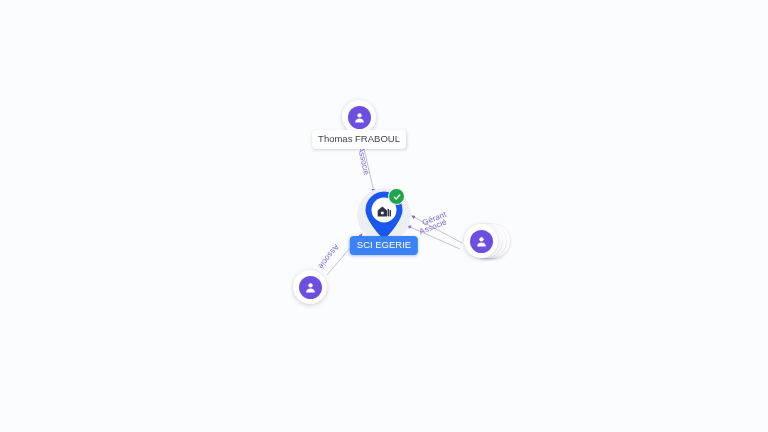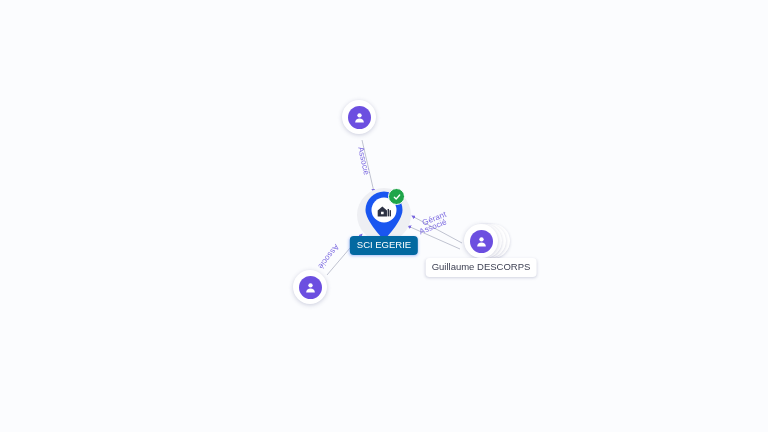--- a/index.html
+++ b/index.html
@@ -150,21 +150,21 @@
     background: #1fa54a;
     border: 1.5px solid #ffffff;
     display: flex;
     align-items: center;
     justify-content: center;
   }
 
   .company-label {
     position: absolute;
     transform: translateX(-50%);
-    background: #0369a1;
+    background: #3b82f6;
     color: #ffffff;
     font-size: 9.5px;
     line-height: 1;
     padding: 4px 7px 5px 7px;
     border-radius: 4px;
     white-space: nowrap;
     box-shadow: 0 1px 3px rgba(26, 86, 240, 0.35);
     font-family: "Liberation Sans", sans-serif;
   }
 </style>
@@ -201,37 +201,37 @@
       <div class="avatar-disc">
         <div class="avatar-inner">
           <svg width="13" height="13" viewBox="0 0 24 24" fill="#ffffff">
             <circle cx="12" cy="8" r="4"></circle>
             <path d="M4 21c0-4.4 3.6-7 8-7s8 2.6 8 7z"></path>
           </svg>
         </div>
       </div>
     </div>
   </div>
+  <div class="node-label" style="left:359px; top:130px;">Thomas FRABOUL</div>
 
   <div class="person-node" style="left:481px; top:241px;">
     <div class="avatar-stack">
       <div class="avatar-shadow-card" style="left:12px; top:0px;"></div>
       <div class="avatar-shadow-card" style="left:8px; top:0px;"></div>
       <div class="avatar-shadow-card" style="left:4px; top:0px;"></div>
       <div class="avatar-disc">
         <div class="avatar-inner">
           <svg width="13" height="13" viewBox="0 0 24 24" fill="#ffffff">
             <circle cx="12" cy="8" r="4"></circle>
             <path d="M4 21c0-4.4 3.6-7 8-7s8 2.6 8 7z"></path>
           </svg>
         </div>
       </div>
     </div>
   </div>
-  <div class="node-label" style="left:481px; top:258px;">Guillaume DESCORPS</div>
 
   <div class="person-node" style="left:310px; top:287px;">
     <div class="avatar-stack">
       <div class="avatar-disc">
         <div class="avatar-inner">
           <svg width="13" height="13" viewBox="0 0 24 24" fill="#ffffff">
             <circle cx="12" cy="8" r="4"></circle>
             <path d="M4 21c0-4.4 3.6-7 8-7s8 2.6 8 7z"></path>
           </svg>
         </div>

